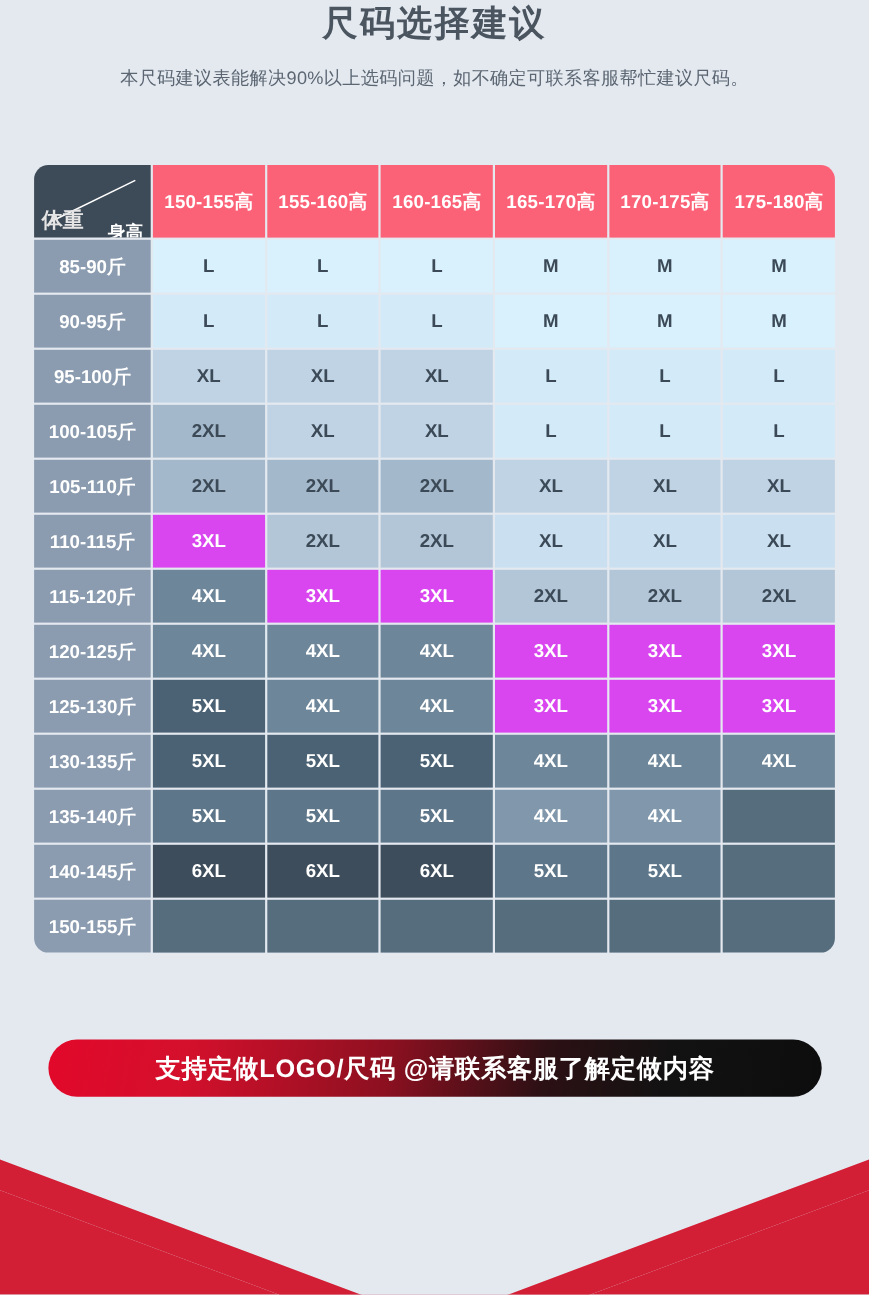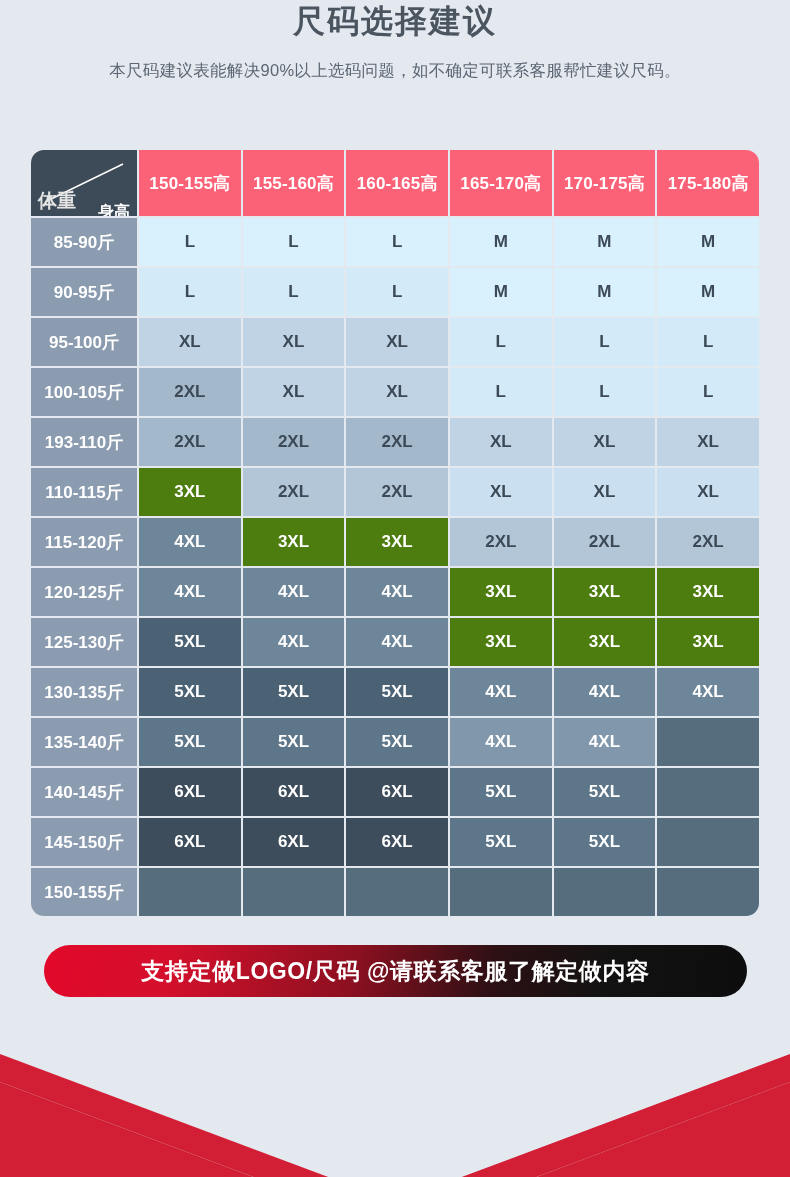--- a/index.html
+++ b/index.html
@@ -114,21 +114,21 @@
   tr:last-child td.row-head { border-bottom-left-radius: 13px; }
 
   
   td.cell { color: #3c4a57; }
   td.cell.s0 { background: #d9f1fc; }
   td.cell.s1 { background: #d3eaf8; }
   td.cell.s2 { background: #cadff0; }
   td.cell.s3 { background: #c0d3e4; }
   td.cell.s4 { background: #b3c6d8; }
   td.cell.s5 { background: #a4b8cb; }
-  td.cell.s6 { background: #4d7c0f; color: #ffffff; }
+  td.cell.s6 { background: #d946ef; color: #ffffff; }
   td.cell.s7 { background: #8097ac; color: #ffffff; }
   td.cell.s8 { background: #6e8699; color: #ffffff; }
   td.cell.s9 { background: #5d7689; color: #ffffff; }
   td.cell.s10 { background: #4b6274; color: #ffffff; }
   td.cell.s11 { background: #3d4d5b; color: #ffffff; }
   td.cell.empty { background: #566d7e; }
 
   tr:last-child td.cell.last-col { border-bottom-right-radius: 13px; }
 
   
@@ -218,21 +218,21 @@
         <tr>
           <td class="row-head">100-105斤</td>
           <td class="cell s5">2XL</td>
           <td class="cell s3">XL</td>
           <td class="cell s3">XL</td>
           <td class="cell s1">L</td>
           <td class="cell s1">L</td>
           <td class="cell s1 last-col">L</td>
         </tr>
         <tr>
-          <td class="row-head">193-110斤</td>
+          <td class="row-head">105-110斤</td>
           <td class="cell s5">2XL</td>
           <td class="cell s5">2XL</td>
           <td class="cell s5">2XL</td>
           <td class="cell s3">XL</td>
           <td class="cell s3">XL</td>
           <td class="cell s3 last-col">XL</td>
         </tr>
         <tr>
           <td class="row-head">110-115斤</td>
           <td class="cell s6">3XL</td>
@@ -290,29 +290,20 @@
         <tr>
           <td class="row-head">140-145斤</td>
           <td class="cell s11">6XL</td>
           <td class="cell s11">6XL</td>
           <td class="cell s11">6XL</td>
           <td class="cell s9">5XL</td>
           <td class="cell s9">5XL</td>
           <td class="cell empty last-col"></td>
         </tr>
         <tr>
-          <td class="row-head">145-150斤</td>
-          <td class="cell s11">6XL</td>
-          <td class="cell s11">6XL</td>
-          <td class="cell s11">6XL</td>
-          <td class="cell s9">5XL</td>
-          <td class="cell s9">5XL</td>
-          <td class="cell empty last-col"></td>
-        </tr>
-        <tr>
           <td class="row-head">150-155斤</td>
           <td class="cell empty"></td>
           <td class="cell empty"></td>
           <td class="cell empty"></td>
           <td class="cell empty"></td>
           <td class="cell empty"></td>
           <td class="cell empty last-col"></td>
         </tr>
       </tbody>
   </table>

